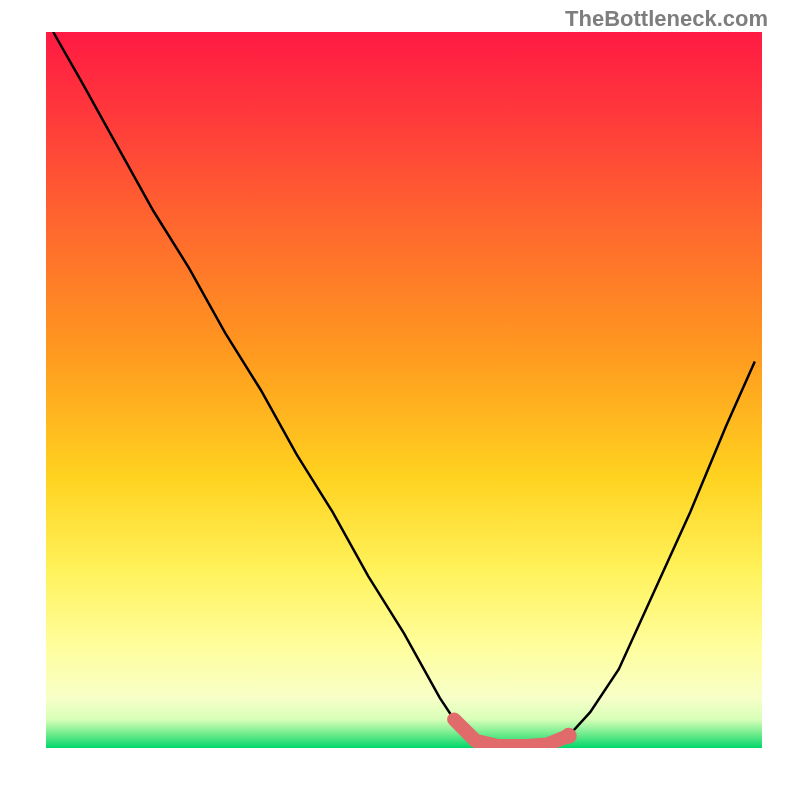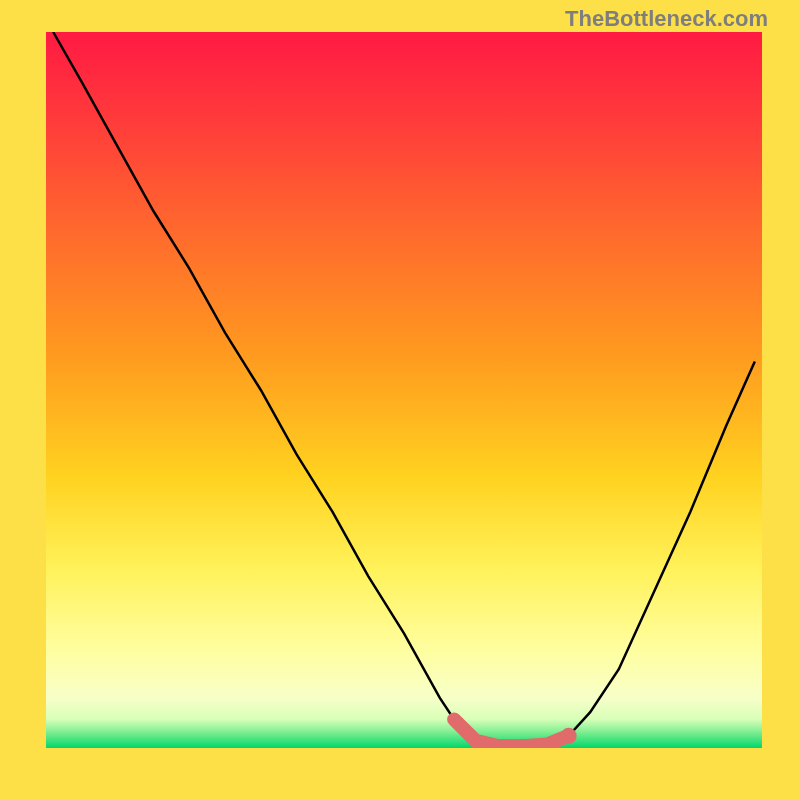--- a/index.html
+++ b/index.html
@@ -1,16 +1,16 @@
 <!DOCTYPE html>
 <html><head>
 <meta charset="utf-8">
 <style>
   html,body{margin:0;padding:0;width:800px;height:800px;background:#000;overflow:hidden}
-  .frame{position:absolute;left:0;top:0;width:800px;height:800px;background:#fde047}
+  .frame{position:absolute;left:0;top:0;width:800px;height:800px;background:#ffffff}
   .plot{position:absolute;left:46px;top:32px;width:716px;height:716px;overflow:hidden}
   .gradient{position:absolute;inset:0;
     background: linear-gradient(
       to bottom,
       #ff1a43 0%,
       #ff3a3b 12%,
       #ff6a2d 28%,
       #ff9a1f 45%,
       #ffd21f 62%,
       #fff25a 75%,

